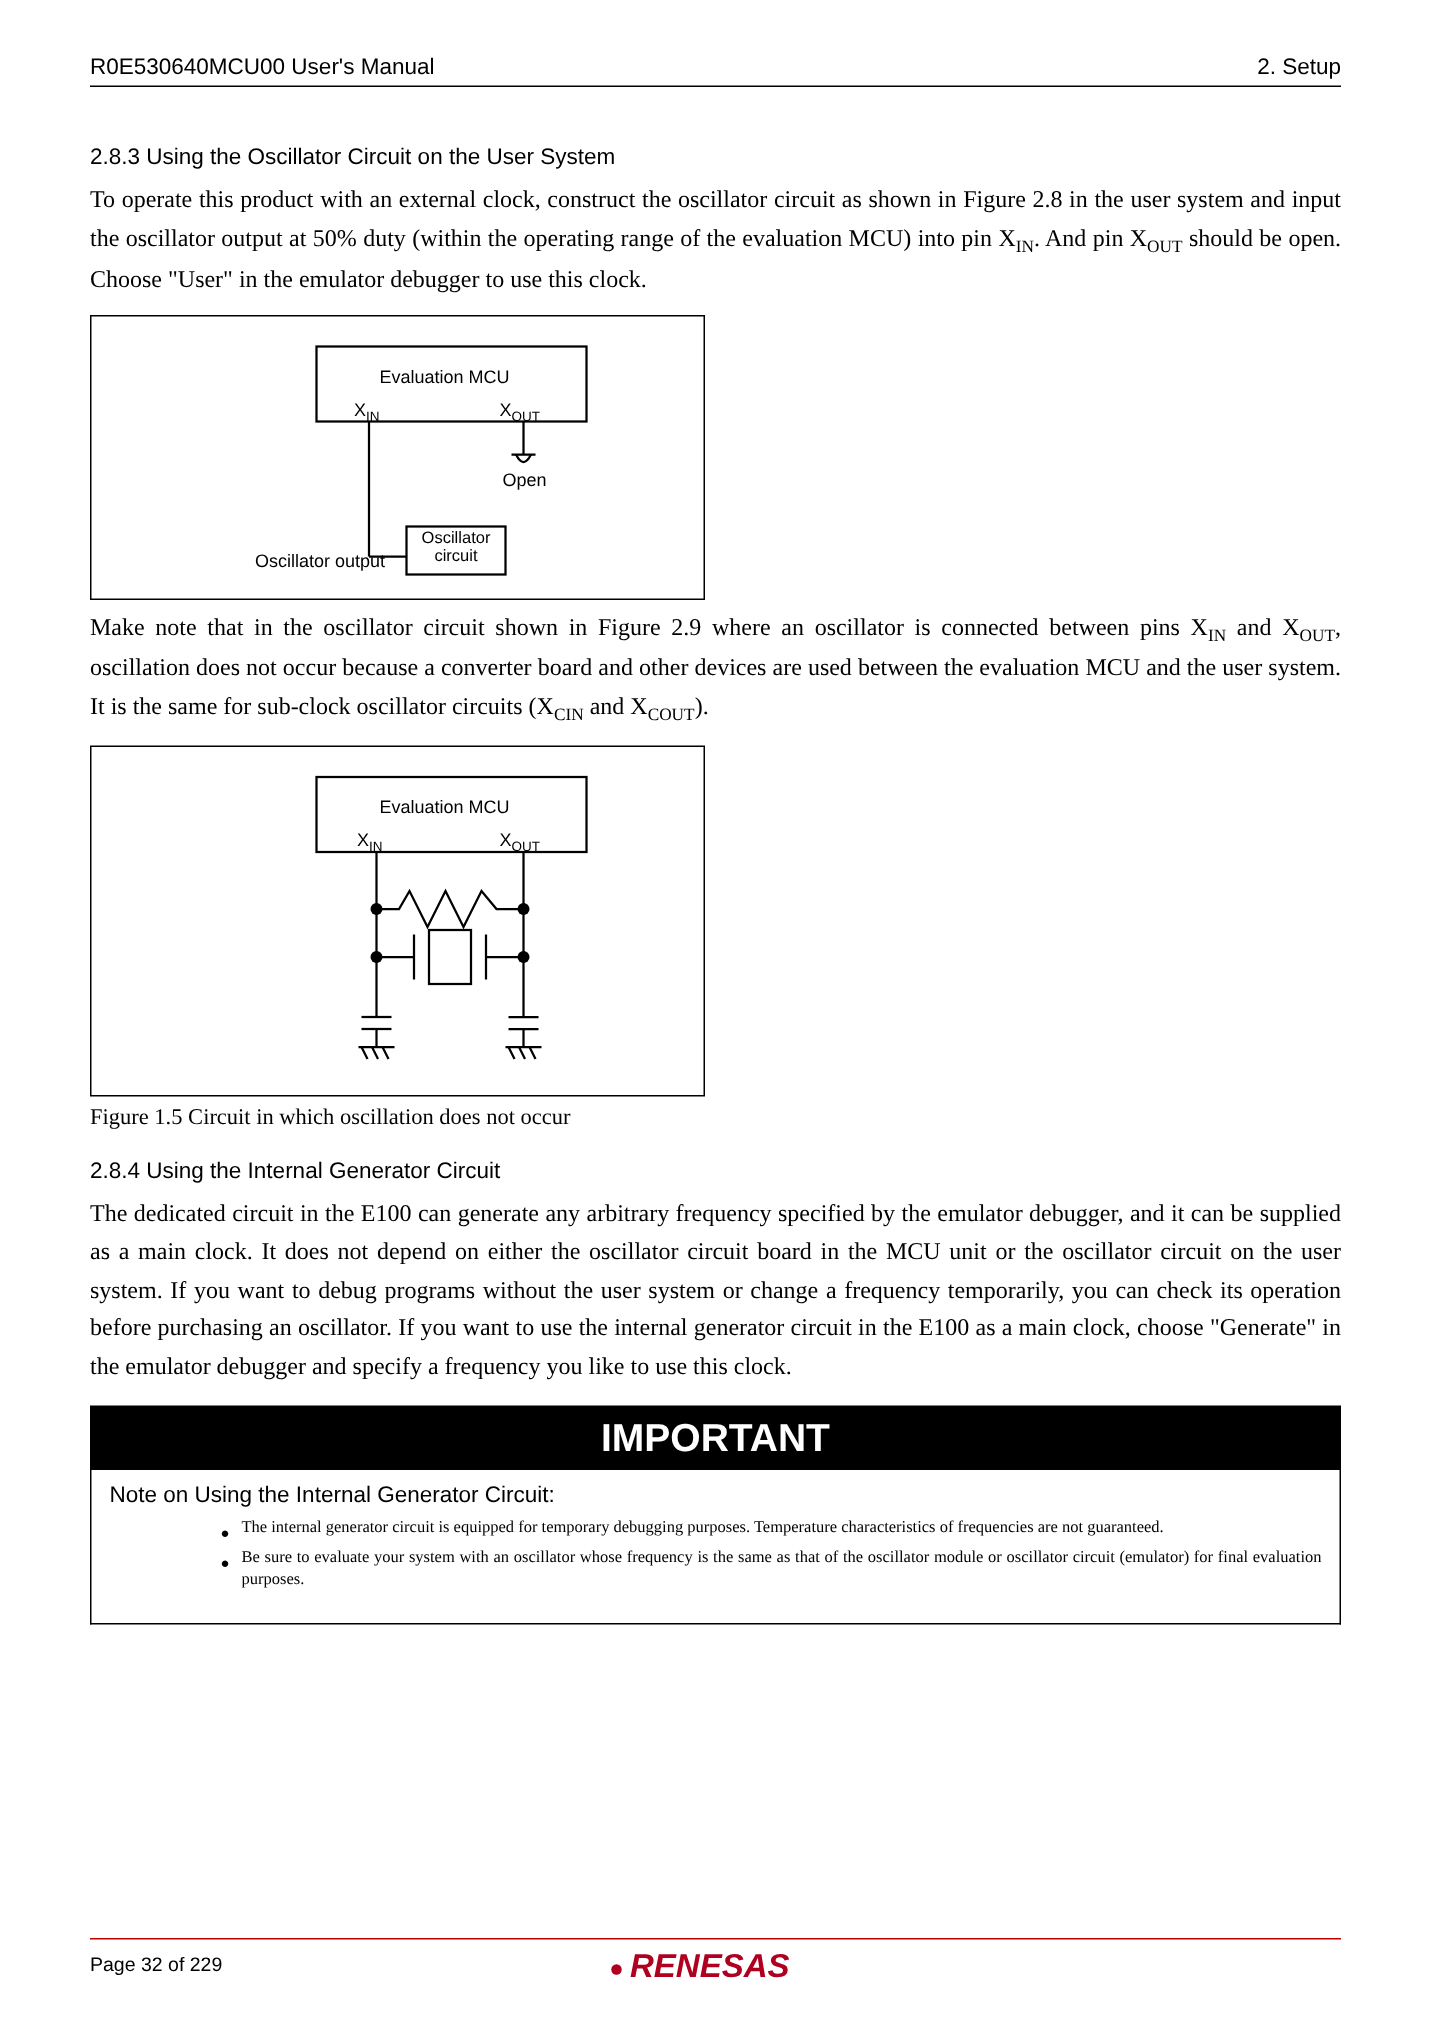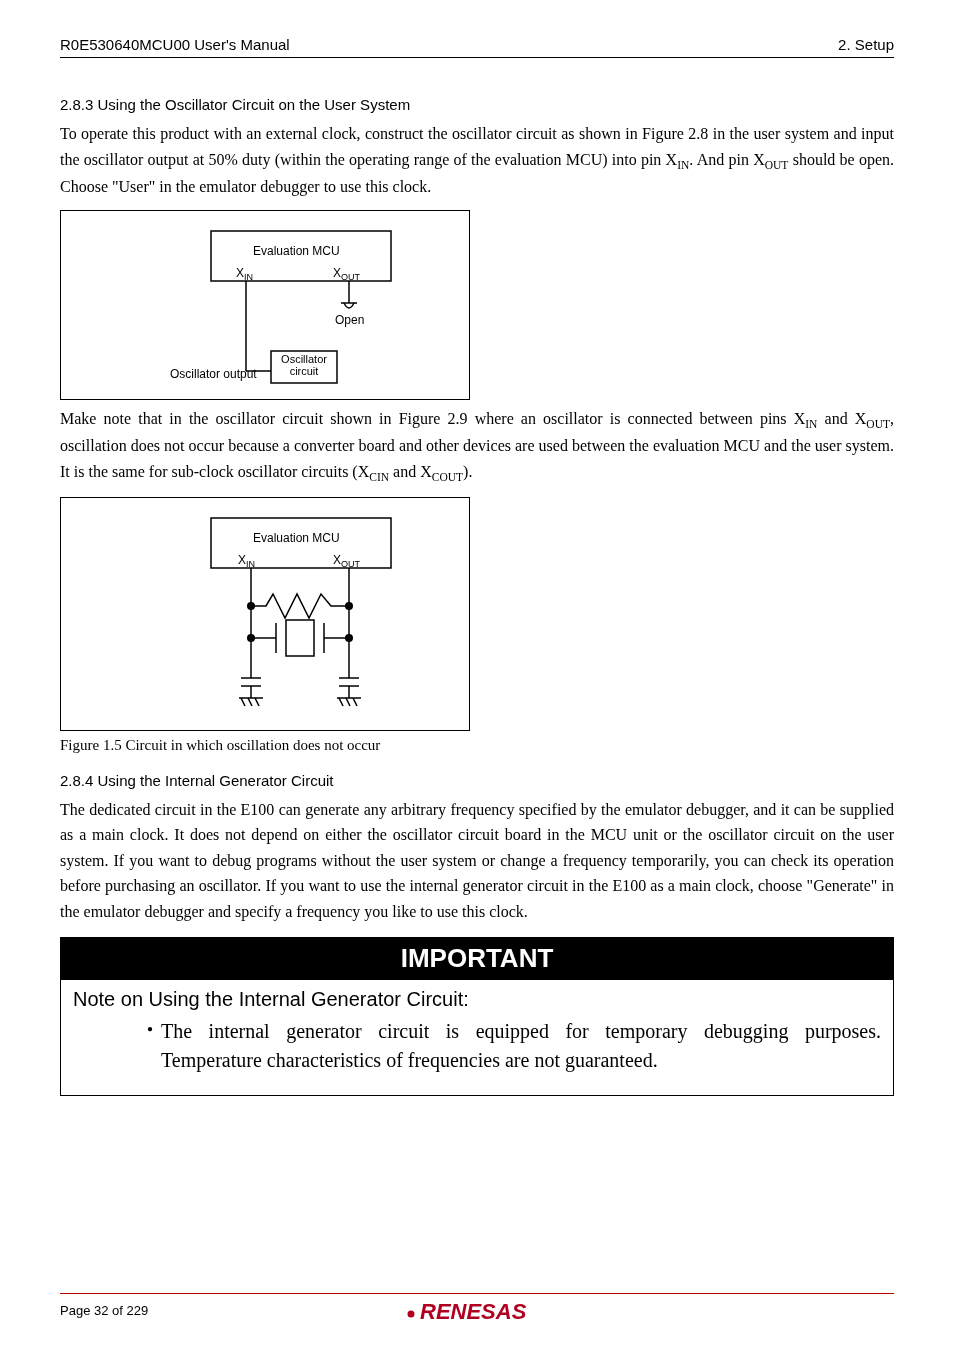--- a/index.html
+++ b/index.html
@@ -56,26 +56,26 @@
       margin-top: 12px;
     }
     .important-box {
       border-left: 1px solid #000;
       border-right: 1px solid #000;
       border-bottom: 1px solid #000;
       padding: 8px 12px 16px 12px;
     }
     .note-title {
       font-family: Arial, sans-serif;
-      font-size: 20px;
+      font-size: 15px;
       margin-bottom: 6px;
     }
     .note-ul { list-style: none; padding-left: 74px; }
     .note-ul li {
-      font-size: 20px;
+      font-size: 11px;
       line-height: 1.45;
       text-align: justify;
       position: relative;
       padding-left: 14px;
       margin-bottom: 4px;
     }
     .note-ul li::before {
       content: "●"; font-size: 10px; position: absolute; left: 0; top: 5px;
     }
     .footer {
@@ -175,20 +175,21 @@
 <div>
   <div class="section-heading">2.8.4 Using the Internal Generator Circuit</div>
   <p class="body-p">The dedicated circuit in the E100 can generate any arbitrary frequency specified by the emulator debugger, and it can be supplied as a main clock. It does not depend on either the oscillator circuit board in the MCU unit or the oscillator circuit on the user system. If you want to debug programs without the user system or change a frequency temporarily, you can check its operation before purchasing an oscillator. If you want to use the internal generator circuit in the E100 as a main clock, choose "Generate" in the emulator debugger and specify a frequency you like to use this clock.</p>
 </div>
 
 <div class="important-banner">IMPORTANT</div>
 <div class="important-box">
   <div class="note-title">Note on Using the Internal Generator Circuit:</div>
   <ul class="note-ul">
     <li>The internal generator circuit is equipped for temporary debugging purposes. Temperature characteristics of frequencies are not guaranteed.</li>
+    <li>Be sure to evaluate your system with an oscillator whose frequency is the same as that of the oscillator module or oscillator circuit (emulator) for final evaluation purposes.</li>
   </ul>
 </div>
 
 <div class="footer">
   <div class="footer-rule"></div>
   <div class="footer-line">Page 32 of 229</div>
   <div class="logo-wrap">
     <svg width="150" height="30" viewBox="0 0 150 30">
       <circle cx="9" cy="20" r="3.5" fill="#b00020"></circle>
       <text x="18" y="25" font-family="Arial" font-weight="bold" font-style="italic" font-size="22" fill="#b00020">RENESAS</text>

